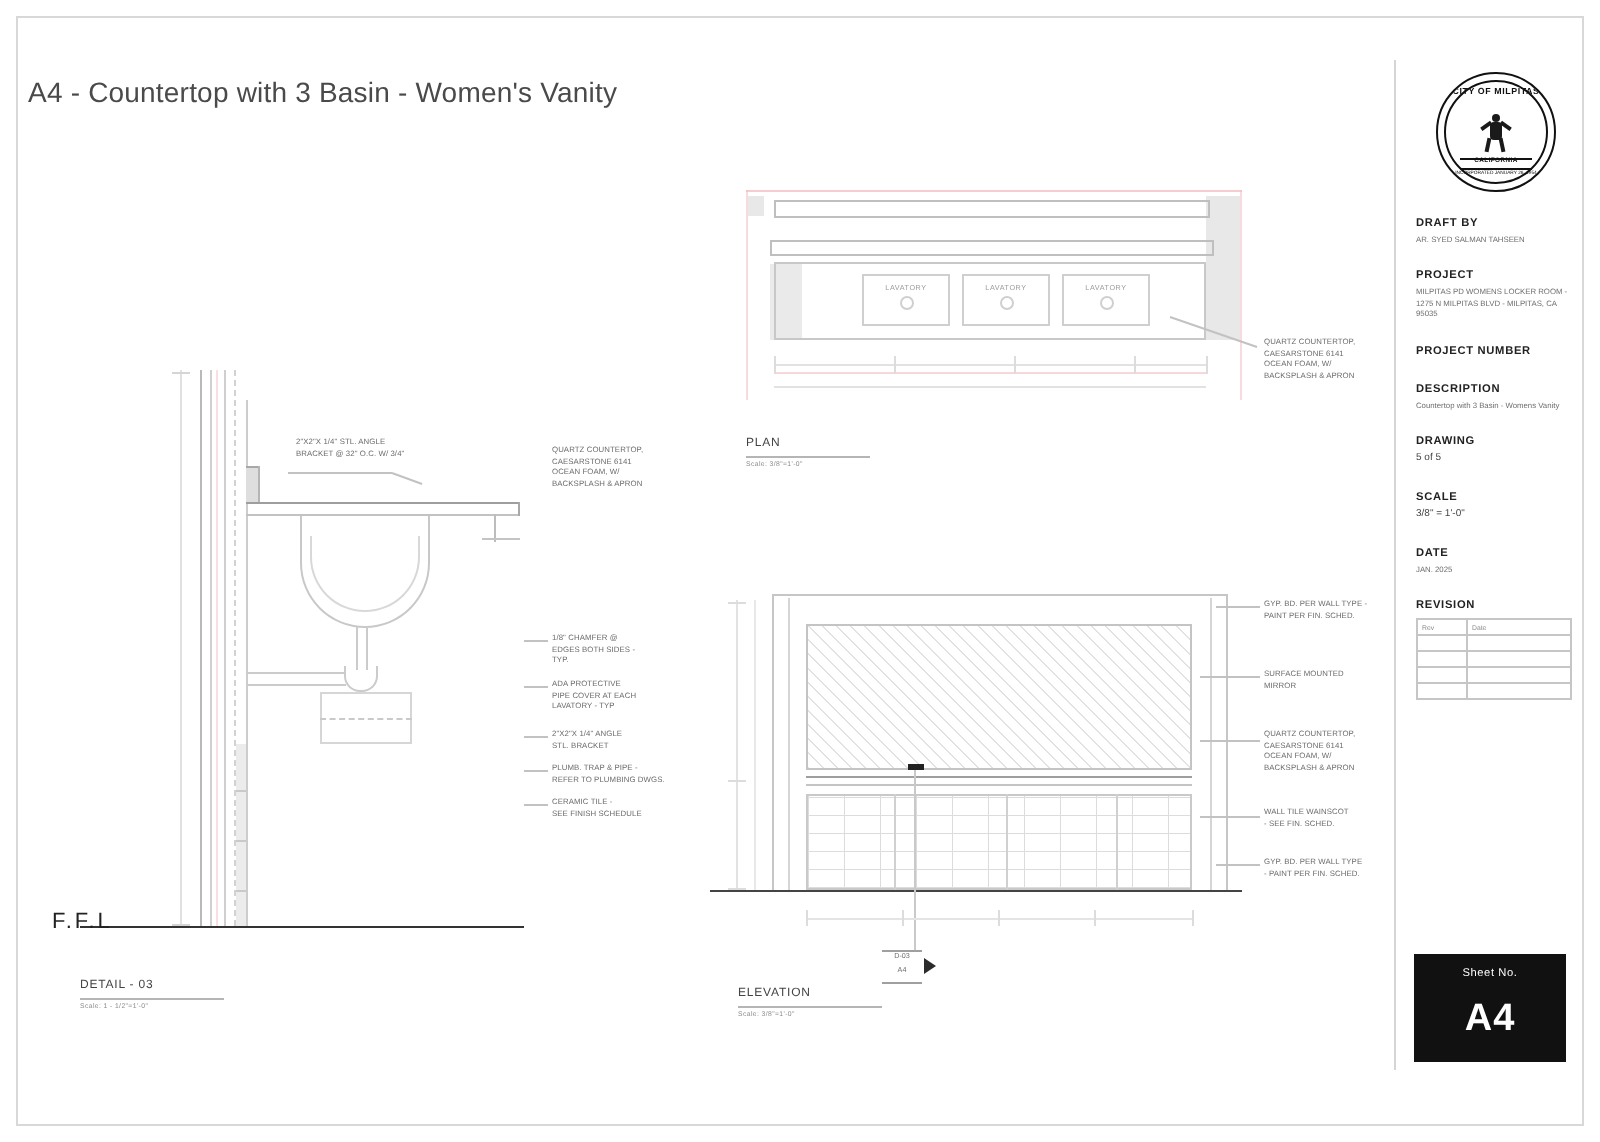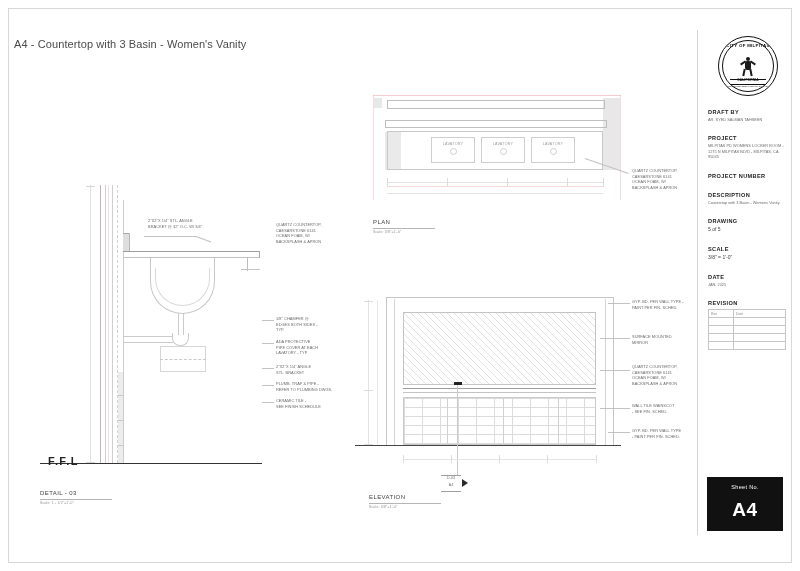--- a/index.html
+++ b/index.html
@@ -1,20 +1,20 @@
 <!DOCTYPE html>
 <html><head>
 <meta charset="utf-8">
 <style>
   html,body{margin:0;padding:0;background:#ffffff;}
   body{width:800px;height:571px;position:relative;overflow:hidden;
        font-family:"Liberation Sans",sans-serif;color:#3a3a3a;}
   .page{position:absolute;inset:0;background:#fff;}
   .frame{position:absolute;left:8px;top:8px;width:784px;height:555px;border:1px solid #d8d8d8;box-sizing:border-box;}
-  .sheet-title{position:absolute;left:14px;top:38px;font-size:11px;color:#4a4a4a;letter-spacing:.1px;}
+  .sheet-title{position:absolute;left:14px;top:38px;font-size:14px;color:#4a4a4a;letter-spacing:.1px;}
 
   
   .tb{position:absolute;left:697px;top:30px;width:93px;height:505px;border-left:1px solid #d5d5d5;box-sizing:border-box;}
   .tb-inner{position:absolute;left:10px;top:0;width:80px;}
   .seal{width:58px;height:58px;border-radius:50%;border:1.3px solid #111;margin:6px auto 0 auto;position:relative;overflow:hidden;background:#fff;}
   .seal .ring{position:absolute;left:3px;top:3px;right:3px;bottom:3px;border-radius:50%;border:.8px solid #111;}
   .seal .arc-top,.seal .arc-bot{position:absolute;left:0;right:0;text-align:center;font-size:4.4px;font-weight:bold;color:#111;letter-spacing:.3px;}
   .seal .arc-top{top:6px;}
   .seal .arc-bot{bottom:13px;font-size:3.2px;letter-spacing:.2px;}
   .seal .arc-bot2{position:absolute;left:0;right:0;bottom:7px;text-align:center;font-size:2.4px;color:#111;}
@@ -43,21 +43,21 @@
   .note{position:absolute;font-size:3.9px;line-height:1.45;color:#6b6b6b;letter-spacing:.05px;white-space:pre-line;}
   .vtitle{position:absolute;font-size:6px;color:#444;letter-spacing:.4px;}
   .vscale{position:absolute;font-size:3.4px;color:#8d8d8d;letter-spacing:.2px;}
   .tline{position:absolute;height:0;border-top:.8px solid #9a9a9a;}
   .ln{position:absolute;background:#b9b9b9;}
   .lnd{position:absolute;border-top:.7px dashed #c9c9c9;height:0;}
   .pink{position:absolute;background:#f2b7bd;}
   .gray-fill{position:absolute;background:#d6d6d6;}
   .box{position:absolute;border:.7px solid #bfbfbf;box-sizing:border-box;}
   .boxl{position:absolute;border:.7px solid #d6d6d6;box-sizing:border-box;}
-  .ffl{position:absolute;left:48px;top:455px;font-size:11px;font-weight:bold;letter-spacing:1.4px;color:#222;}
+  .ffl{position:absolute;left:26px;top:455px;font-size:11px;font-weight:normal;letter-spacing:1.4px;color:#222;}
 
   .leader{position:absolute;height:0;border-top:.6px solid #c2c2c2;}
 
   .hatch{position:absolute;box-sizing:border-box;border:.7px solid #c4c4c4;
     background-image:repeating-linear-gradient(45deg,#e2e2e2 0 .7px,transparent .7px 5px);}
   .tile{position:absolute;box-sizing:border-box;border:.7px solid #c9c9c9;background:#fff;
     background-image:repeating-linear-gradient(0deg,#dcdcdc 0 .6px,transparent .6px 9px),
                      repeating-linear-gradient(90deg,#dcdcdc 0 .6px,transparent .6px 18px);}
   .secmark{position:absolute;font-size:3.6px;color:#6f6f6f;text-align:center;line-height:1.3;}
   .arrowR{position:absolute;width:0;height:0;border-top:4px solid transparent;border-bottom:4px solid transparent;border-left:6px solid #2b2b2b;}

